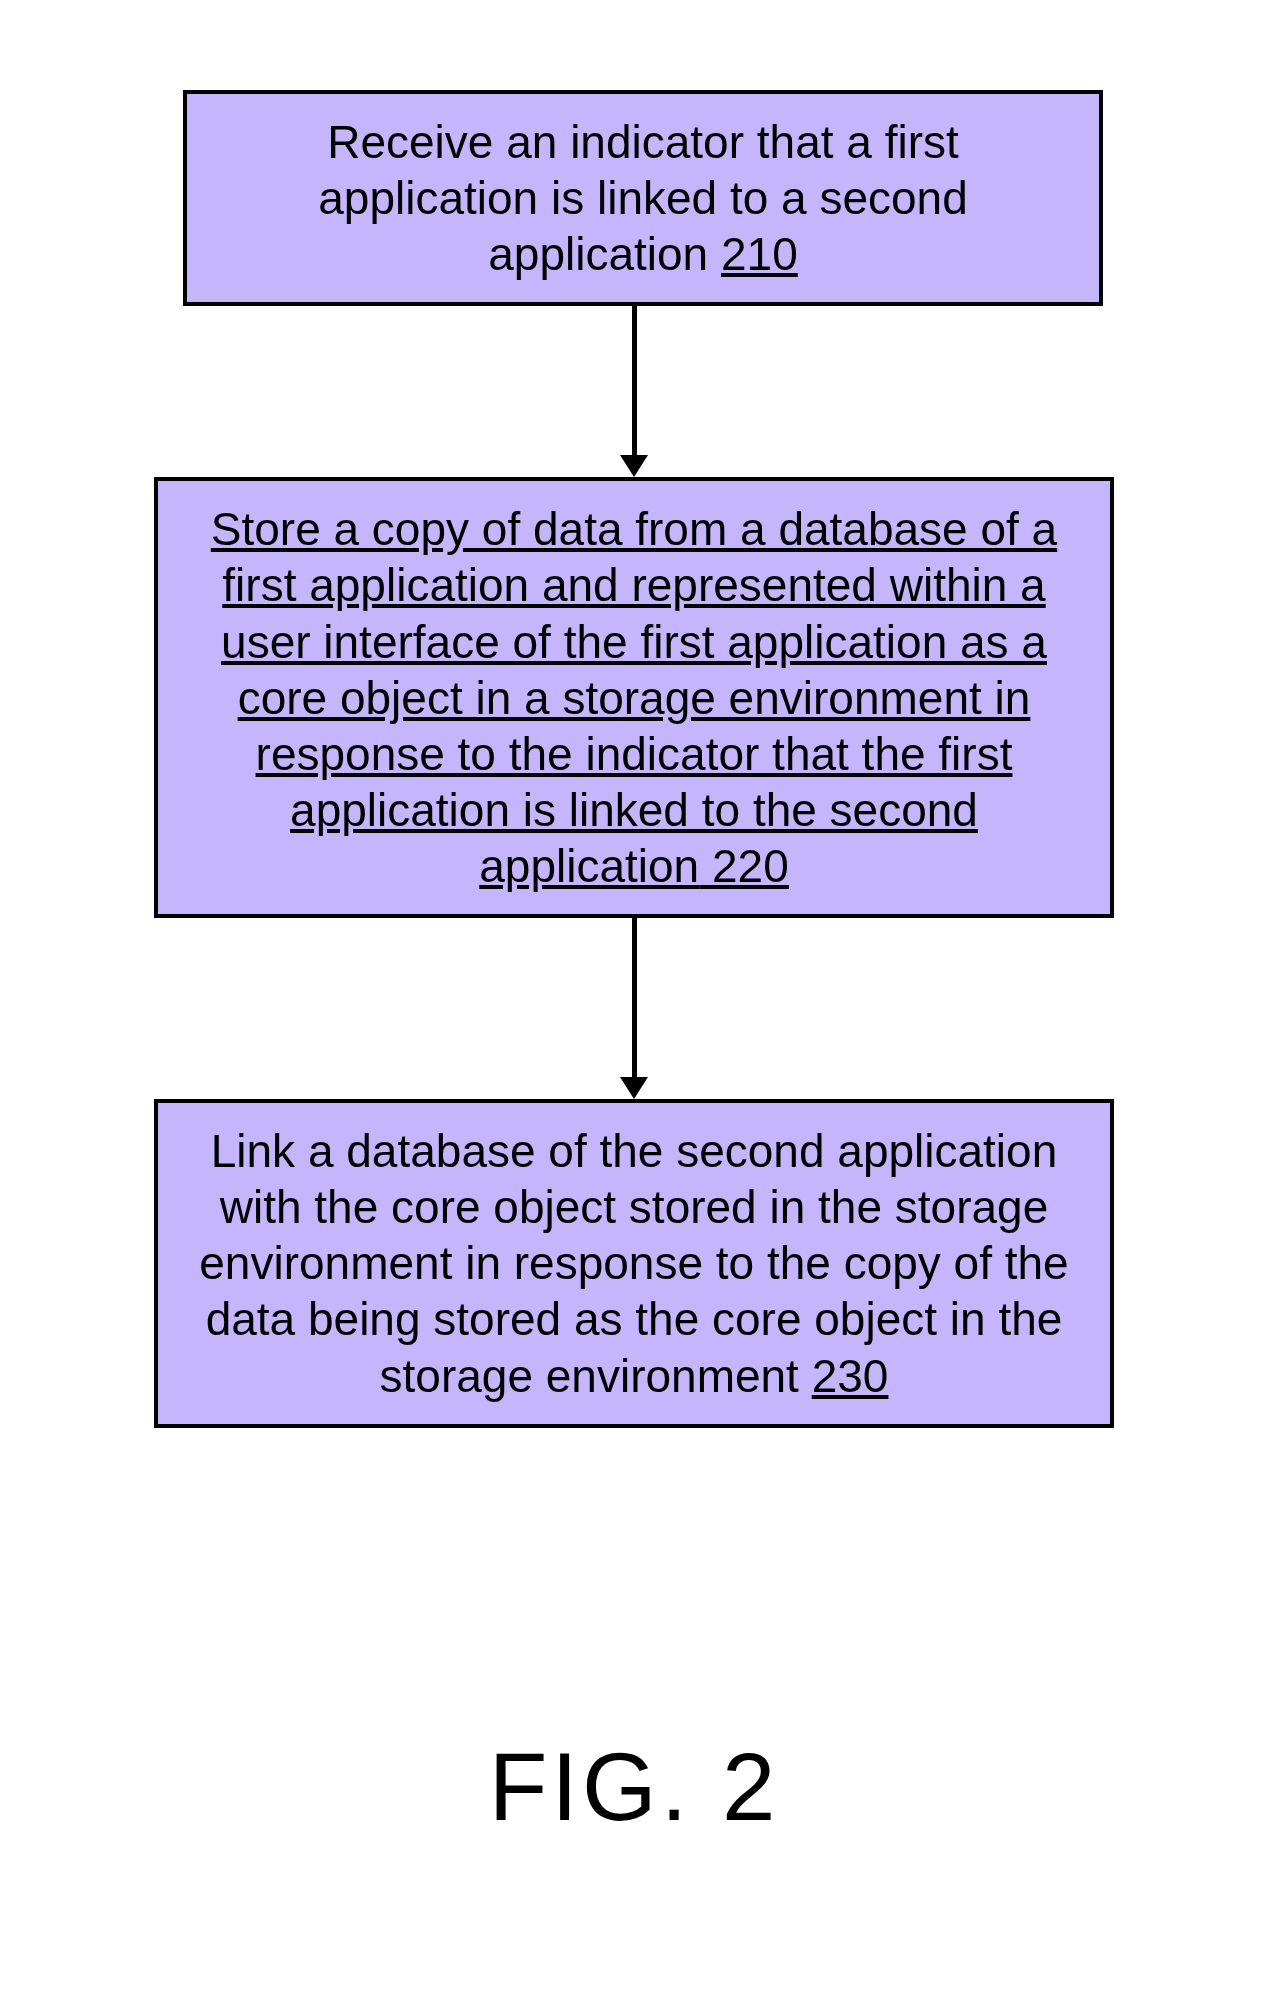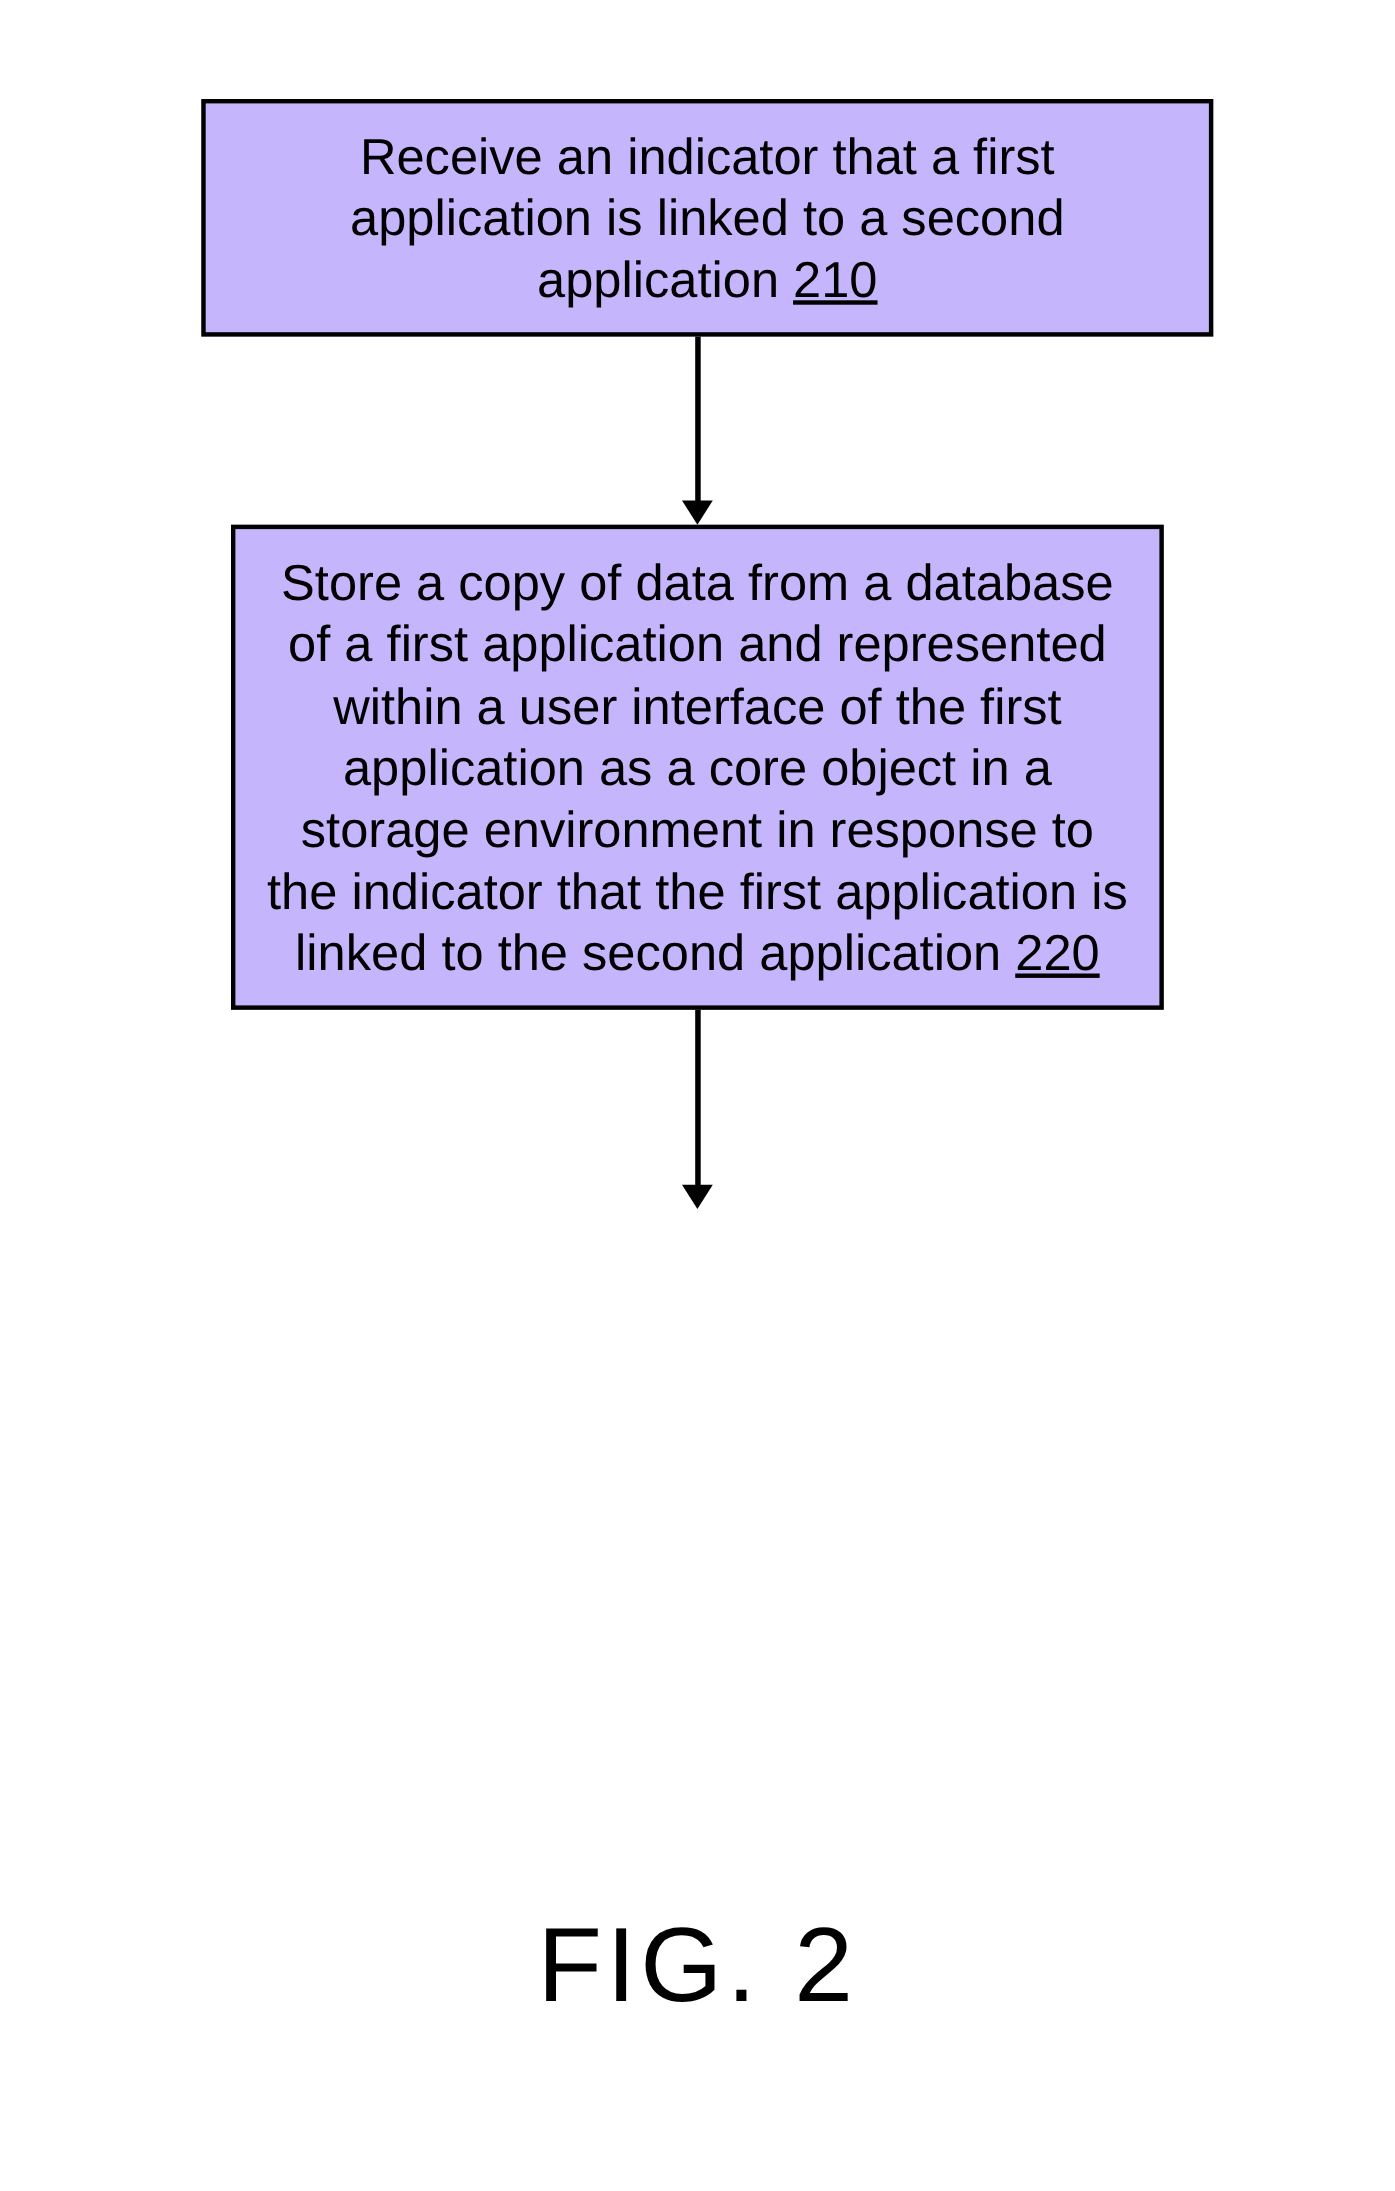--- a/index.html
+++ b/index.html
@@ -31,21 +31,22 @@
       font-size: 46px;
       line-height: 1.22;
       width: 940px;
       background: #c4b5fd;
     }
     .box-1 {
       margin-left: 18px;
       width: 920px;
     }
     .box-2 {
-      width: 848px;
+      width: 960px;
+      text-decoration: underline;
     }
     .box-3 {
       width: 960px;
       padding-left: 8px;
       padding-right: 8px;
     }
     .step-ref {
       text-decoration: underline;
     }
     .arrow-container {
@@ -100,16 +101,20 @@
   <div class="flow-box box-2">
     <span>Store a copy of data from a database of a first application and represented within a user interface of the first application as a core object in a storage environment in response to the indicator that the first application is linked to the second application</span>
     <span class="step-ref">220</span>
   </div>
 
   <div class="arrow-container arrow-2">
     <div class="arrow-line"></div>
     <div class="arrow-head"></div>
   </div>
 
+  <div class="flow-box box-3">
+    <span>Link a database of the second application with the core object stored in the storage environment in response to the copy of the data being stored as the core object in the storage environment</span>
+    <span class="step-ref">230</span>
+  </div>
 
 </div>
 
 <div class="figure-label">FIG. 2</div>
 
 </body></html>

